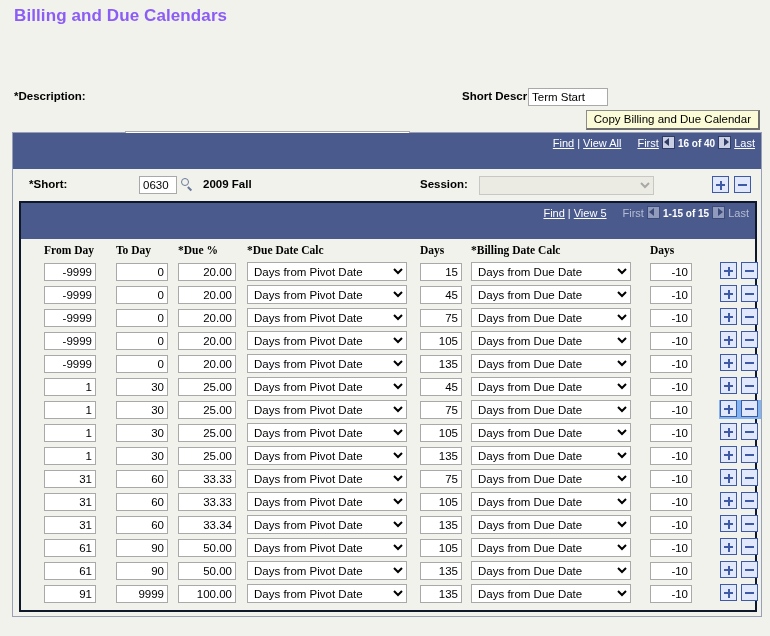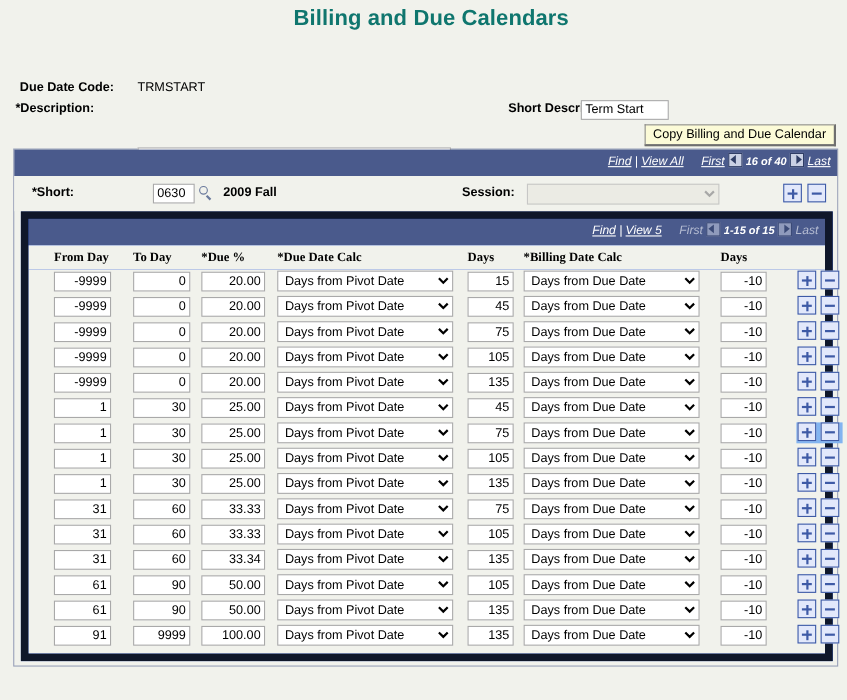--- a/index.html
+++ b/index.html
@@ -12,26 +12,25 @@
     height: 636px;
     background: #f1f2ec;
     font-family: "Liberation Sans", sans-serif;
     font-size: 11px;
     color: #000000;
     overflow: hidden;
   }
 
   
   #page-title {
-    font-size: 20px;
+    font-size: 17px;
     font-weight: bold;
-    color: #0f766e;
+    color: #8b5cf6;
     padding: 6px 0 0 14px;
     letter-spacing: 0.1px;
-    text-align: center;
   }
 
   
   #header-form {
     position: relative;
     padding: 8px 0 0 0;
     height: 103px;
     box-sizing: border-box;
   }
   .form-row {
@@ -98,25 +97,24 @@
   }
 
   
   #outer-panel {
     margin: 3px 8px 0 12px;
     border: 1px solid #98a0b8;
     background: #f1f2ec;
   }
   .navbar {
     background: #4a5a8c;
-    height: 24px;
+    height: 36px;
     position: relative;
     color: #ffffff;
     font-size: 11px;
-    font-style: italic;
   }
   .navbar .nav-right {
     position: absolute;
     right: 6px;
     top: 3px;
     white-space: nowrap;
   }
   .navbar a {
     color: #ffffff;
     text-decoration: underline;
@@ -218,22 +216,22 @@
   .pm-btn.plus::after {
     left: 6.5px; top: 3.5px; width: 2px; height: 9px;
   }
   .pm-btn.minus::before {
     left: 3px; top: 7px; width: 9px; height: 2px;
   }
 
   
   #inner-panel {
     margin: 0 4px 4px 6px;
-    border: 7px solid #0f172a;
-    background: #1d4ed8;
+    border: 2px solid #0f172a;
+    background: #0c4a6e;
   }
   #grid-head {
     position: relative;
     height: 22px;
     background: #f1f2ec;
     font-family: Liberation Serif, serif;
   }
   .col-head {
     position: absolute;
     top: 5px;
@@ -289,24 +287,20 @@
   }
 </style>
 </head>
 <body>
 
 <div id="page-title">Billing and Due Calendars</div>
 
 <div id="header-form">
 
 
-  <div class="form-row" style="top:45px;">
-    <span class="form-label" style="left:18px;">Due Date Code:</span>
-    <span class="form-static" style="left:125px;">TRMSTART</span>
-  </div>
 
   <div class="form-row" style="top:64px;">
     <span class="form-label" style="left:14px;">*Description:</span>
     <input class="txt-input" style="left: 125px; top: -2px; width: 285px; margin-top: 43px;" type="text" value="Due by Term Start Date">
     <span class="form-label" style="left:462px;">Short Description:</span>
     <input class="txt-input" style="left: 528px; top: -2px; width: 80px;" type="text" value="Term Start">
   </div>
 
 
   <button id="copy-button">Copy Billing and Due Calendar</button>

